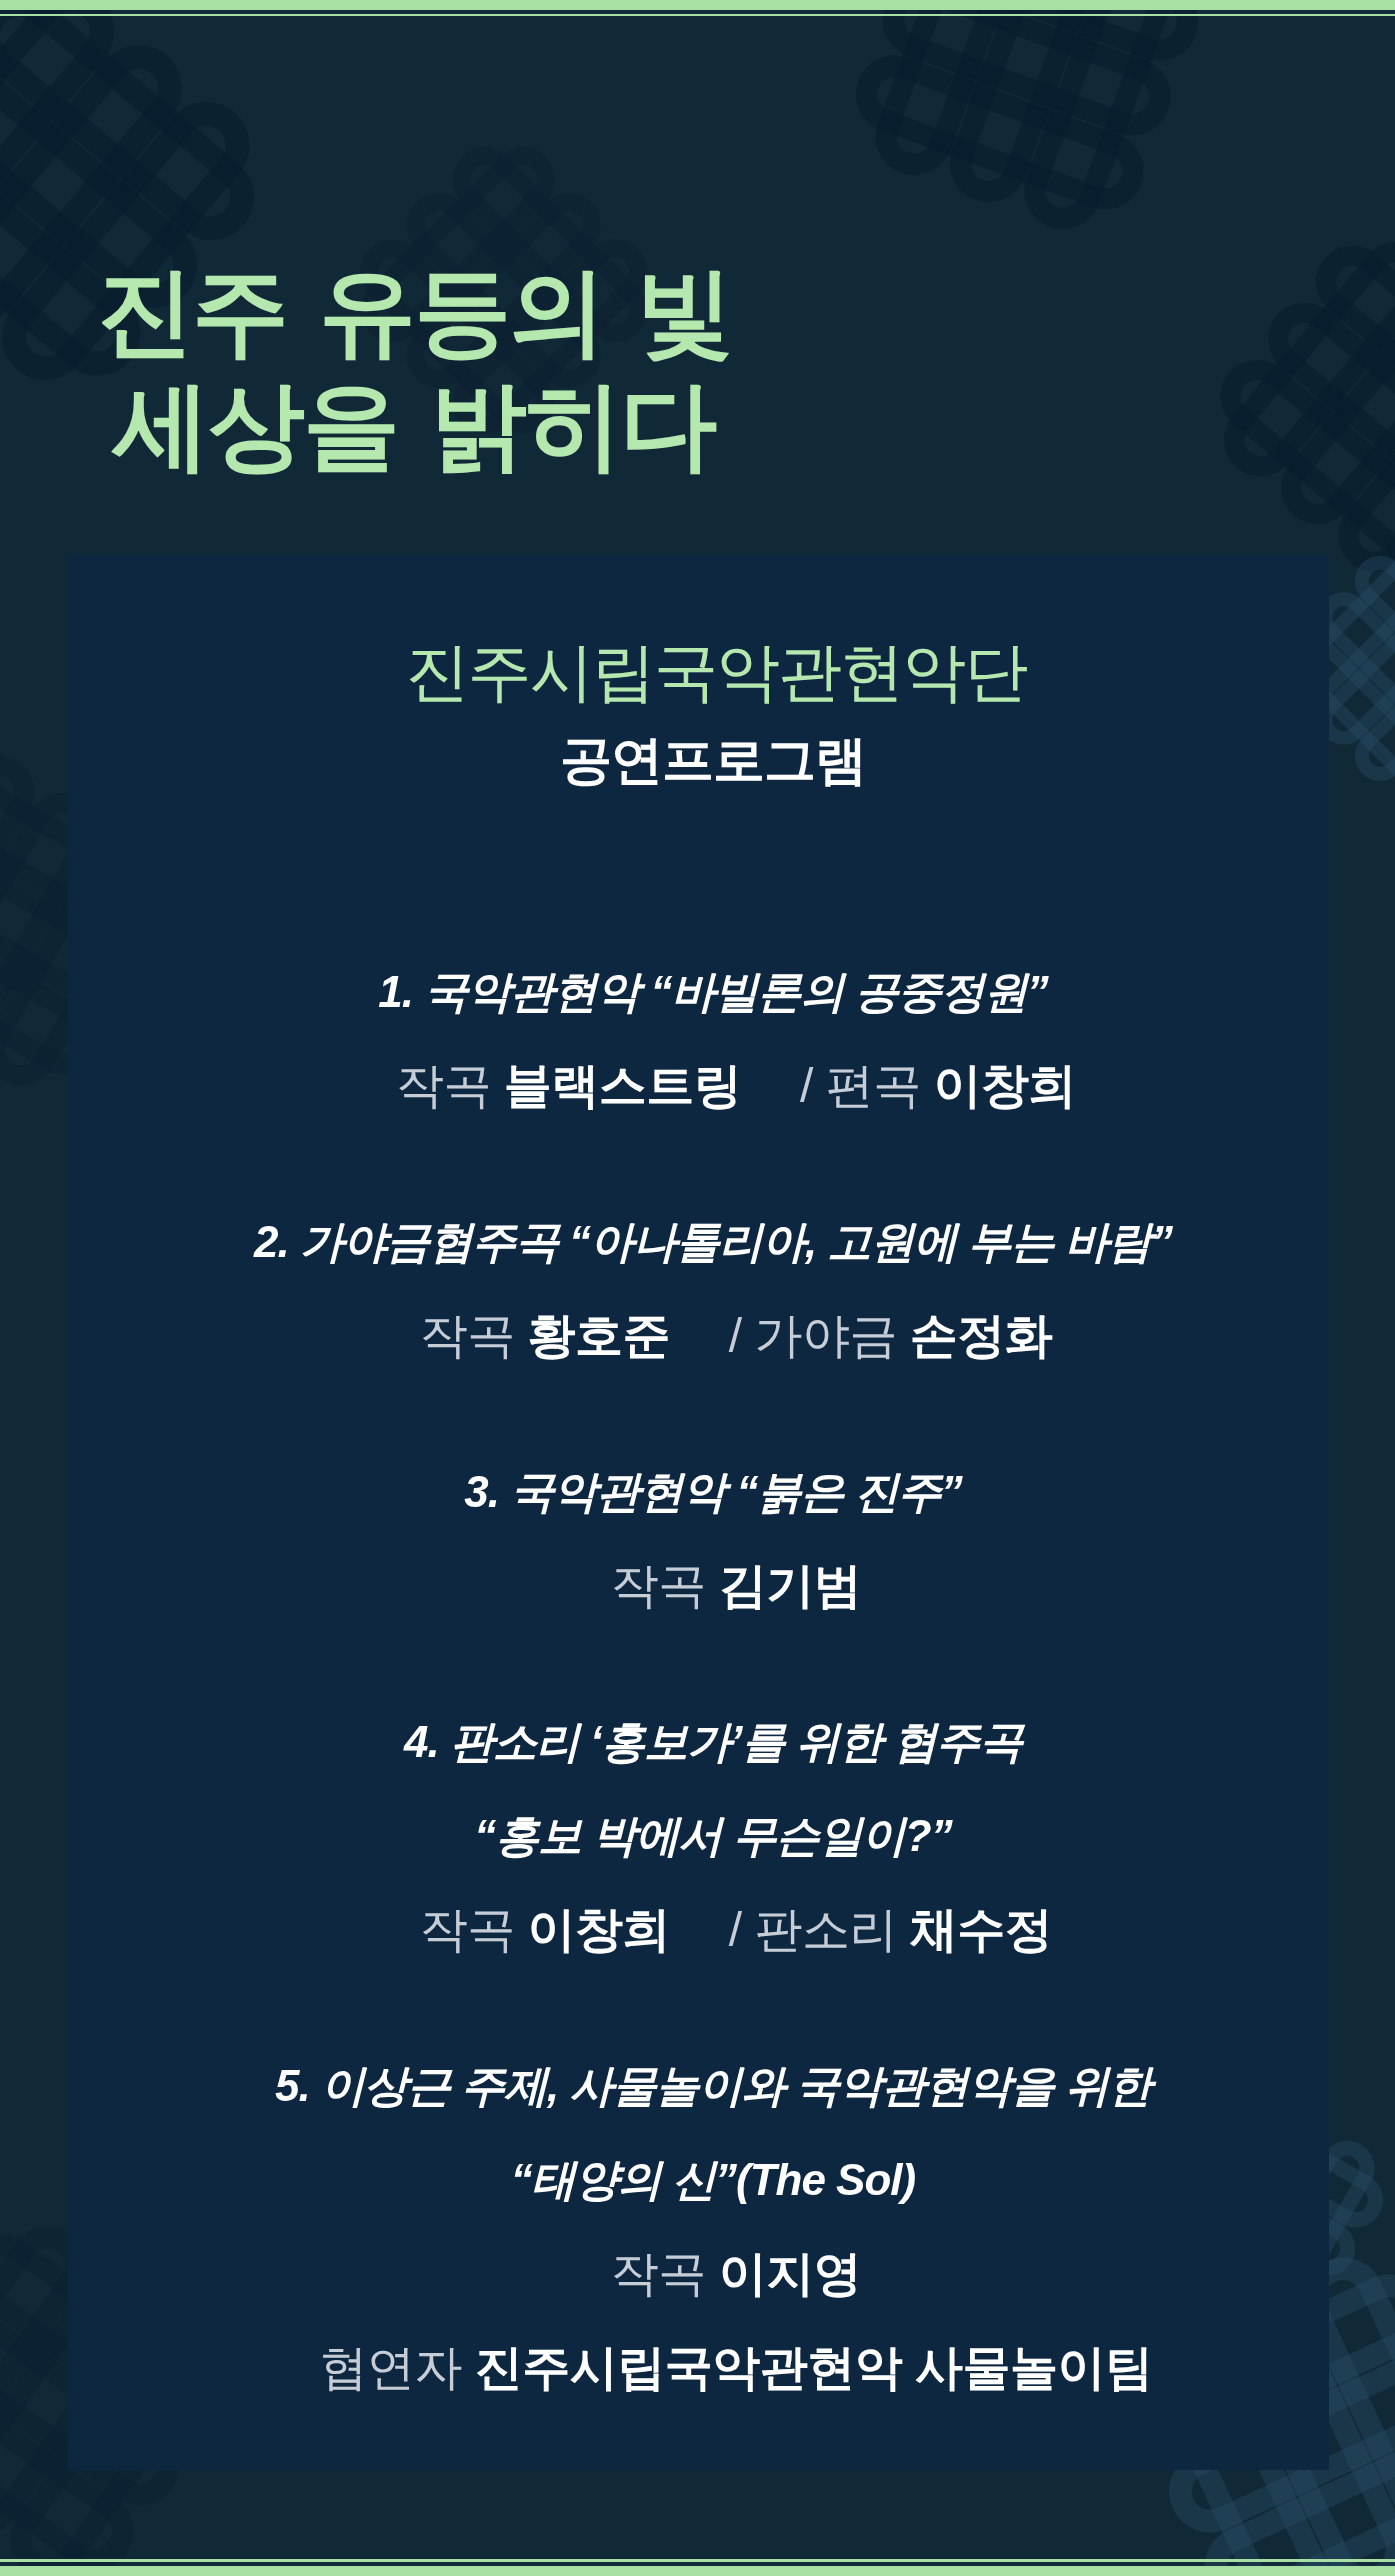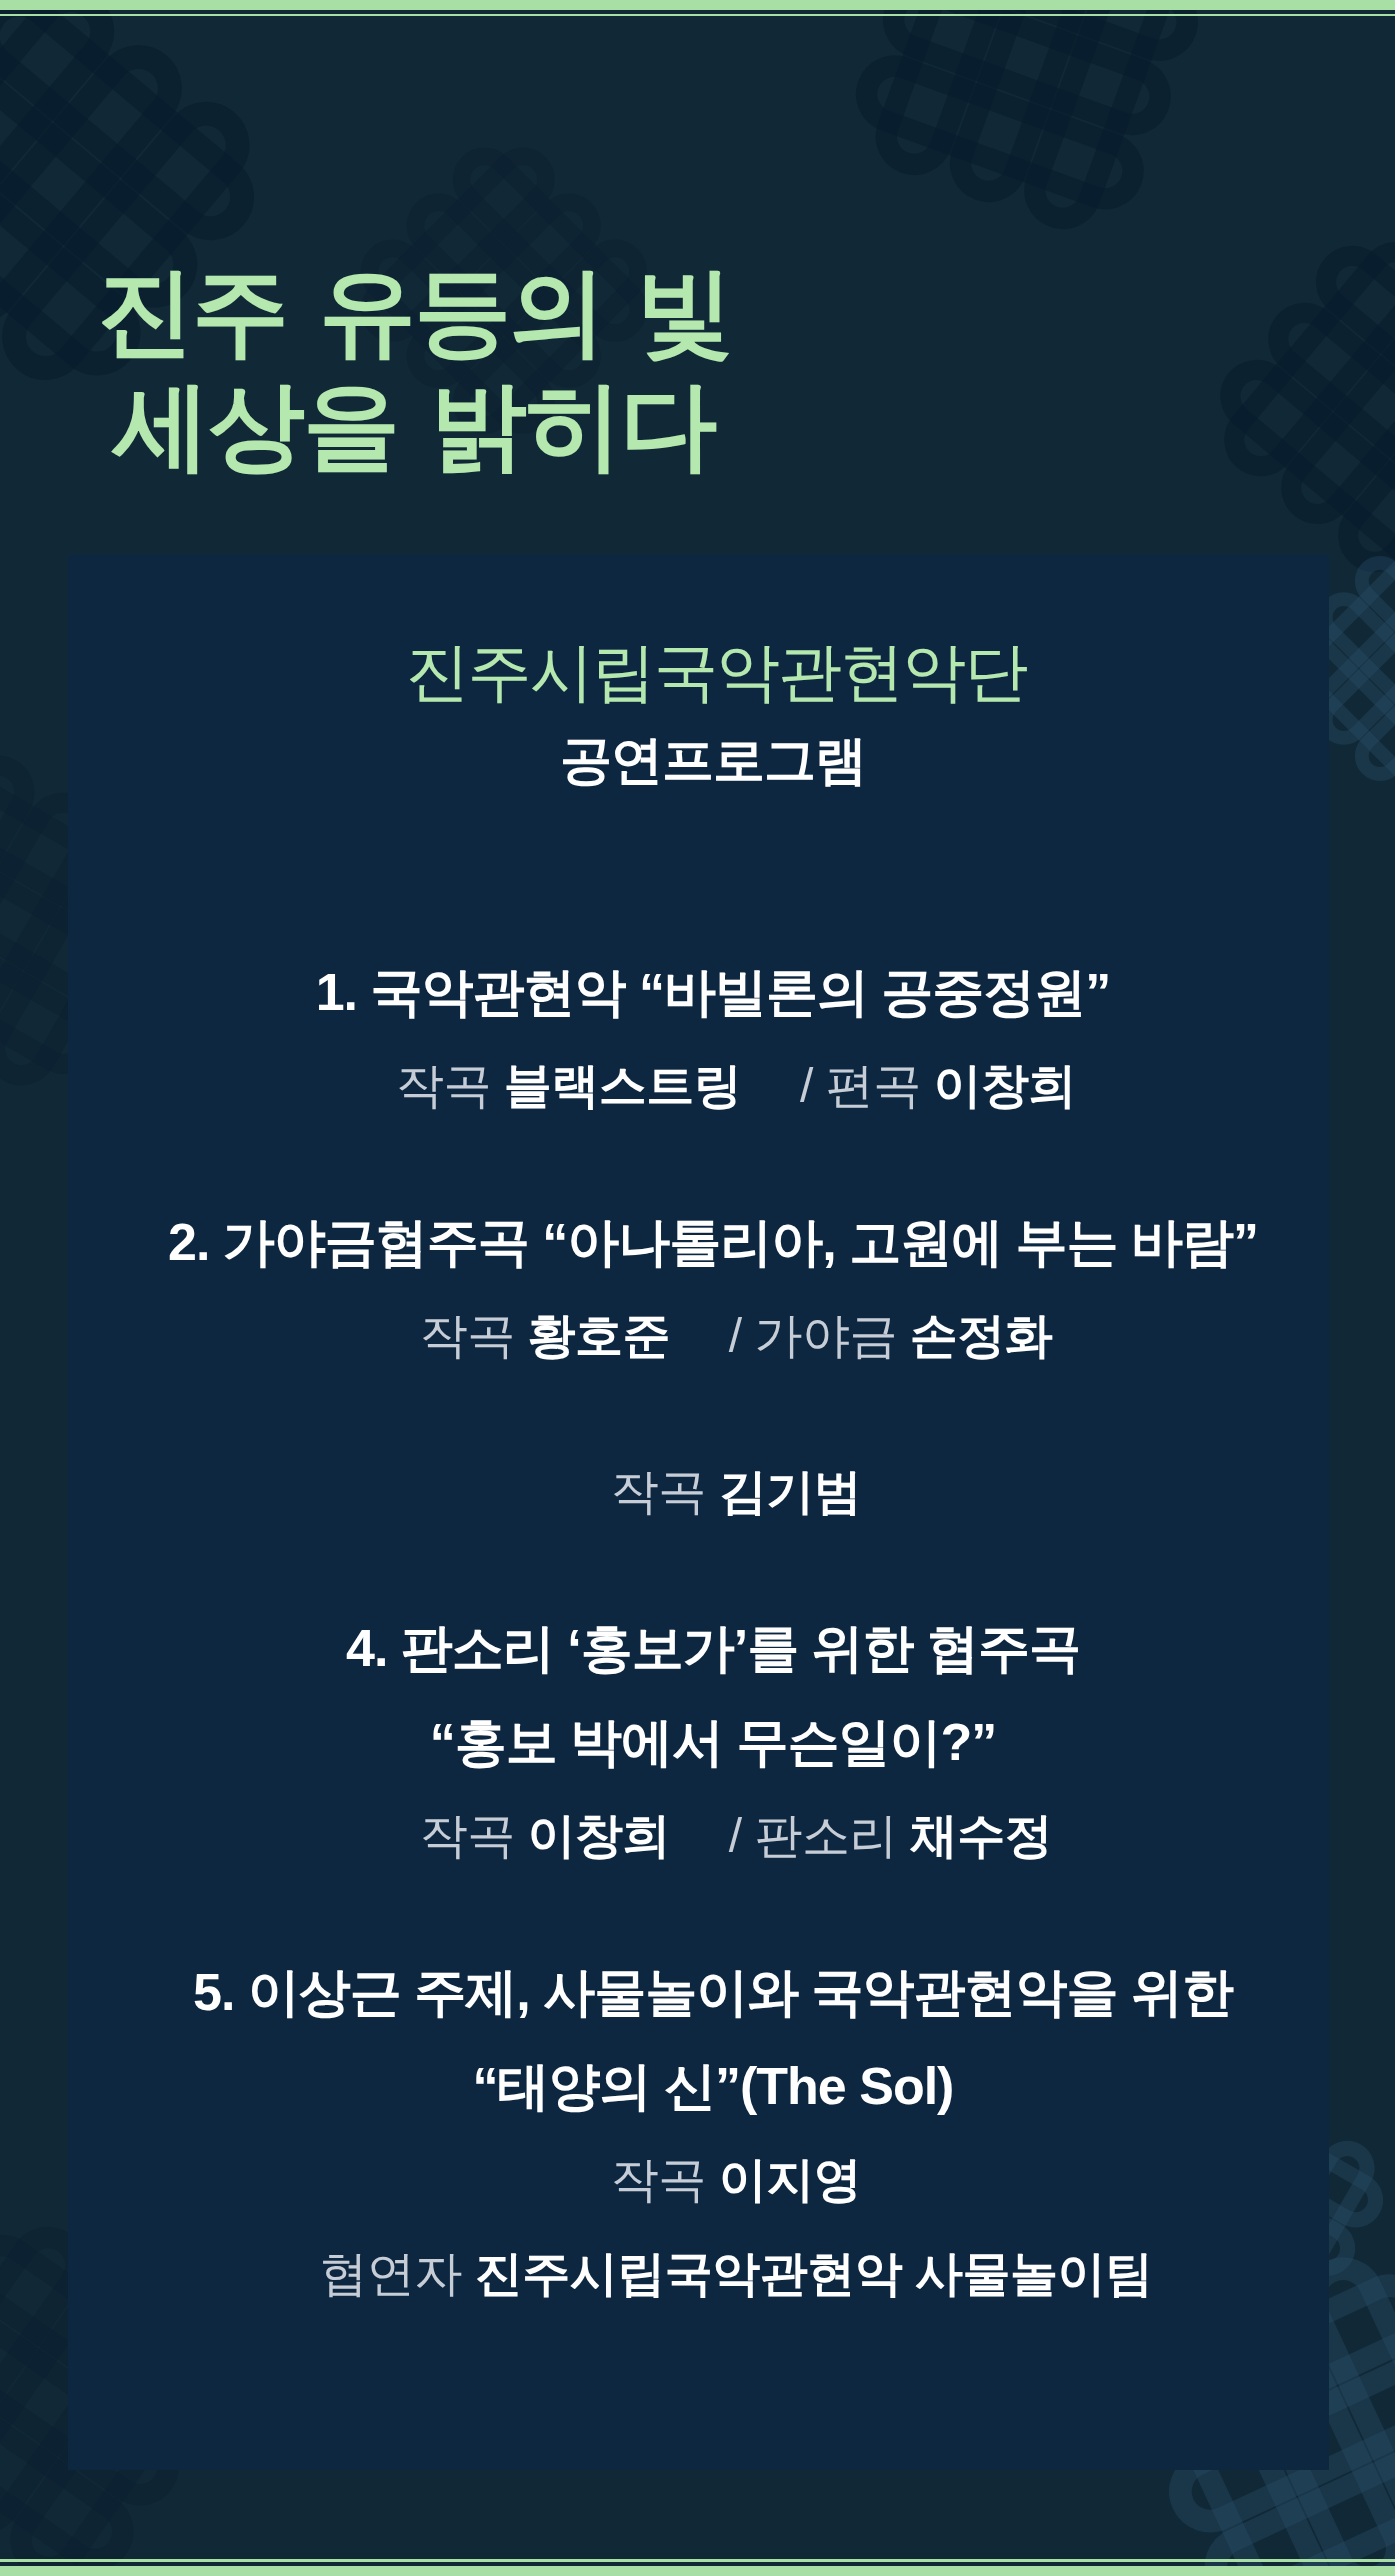--- a/index.html
+++ b/index.html
@@ -48,21 +48,21 @@
   .program-subheading{
     margin-top:8px;
     font-family:Liberation Mono, monospace;
     font-weight:700;font-size:52px;line-height:70px;letter-spacing:-1px;
     color:var(--white);
   }
   .program-list{margin-top:145px;}
   .item{margin-bottom:62px;}
   .line{line-height:94px;}
   .item-title{
-    font-size:52px;font-weight:700;letter-spacing:-1px;color:var(--white);
+    font-size:44px;font-weight:700;letter-spacing:-1px;color:var(--white);font-style:italic;
   }
   .credit{font-size:48px;letter-spacing:-0.5px;}
   .credit .label{color:var(--label);font-weight:400;margin-left:46px;}
   .credit .name{color:var(--white);font-weight:700;}
 </style>
 </head>
 <body>
 
 <div class="page">
 
@@ -105,20 +105,21 @@
 
     <div class="item">
           <div class="item-title line">1. 국악관현악 “바빌론의 공중정원”</div>
           <div class="credit line"><span class="label">작곡 </span><span class="name">블랙스트링</span><span class="label"> / 편곡 </span><span class="name">이창희</span></div>
         </div>
         <div class="item">
           <div class="item-title line">2. 가야금협주곡 “아나톨리아, 고원에 부는 바람”</div>
           <div class="credit line"><span class="label">작곡 </span><span class="name">황호준</span><span class="label"> / 가야금 </span><span class="name">손정화</span></div>
         </div>
         <div class="item">
+          <div class="item-title line">3. 국악관현악 “붉은 진주”</div>
           <div class="credit line"><span class="label">작곡 </span><span class="name">김기범</span></div>
         </div>
         <div class="item">
           <div class="item-title line">4. 판소리 ‘홍보가’를 위한 협주곡</div>
           <div class="item-title line">“홍보 박에서 무슨일이?”</div>
           <div class="credit line"><span class="label">작곡 </span><span class="name">이창희</span><span class="label"> / 판소리 </span><span class="name">채수정</span></div>
         </div>
         <div class="item">
           <div class="item-title line">5. 이상근 주제, 사물놀이와 국악관현악을 위한</div>
           <div class="item-title line">“태양의 신”(The Sol)</div>

